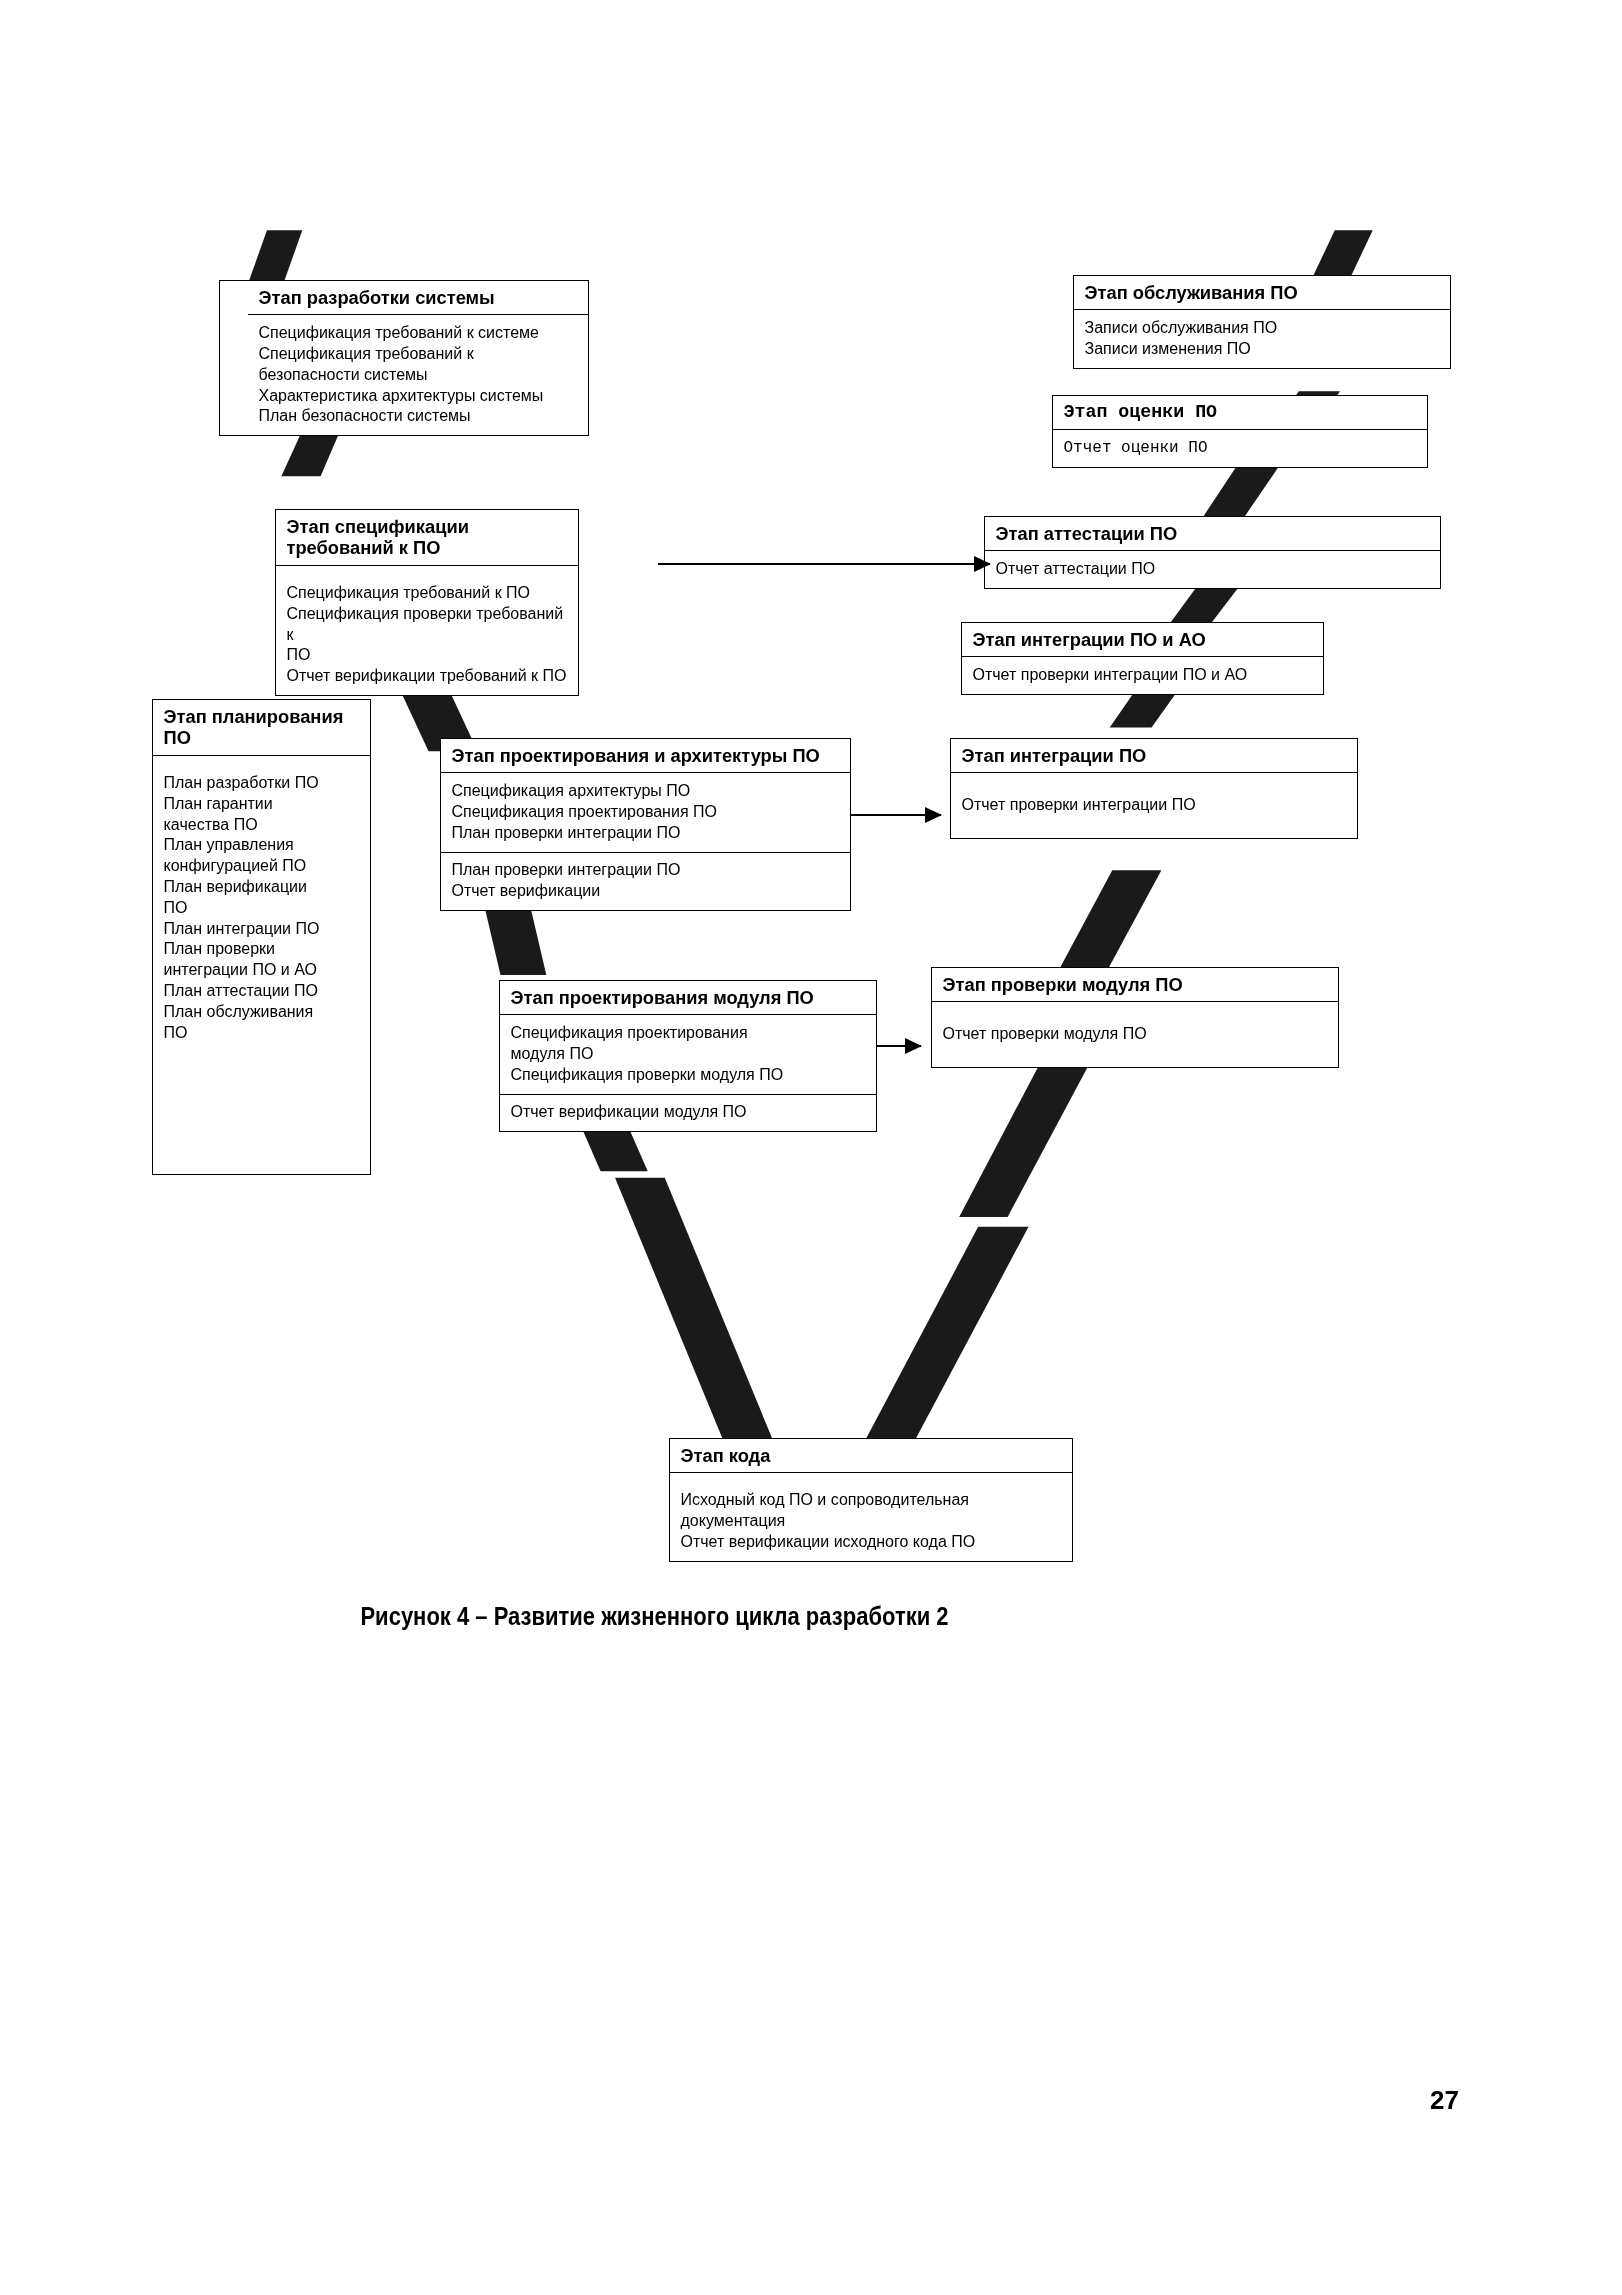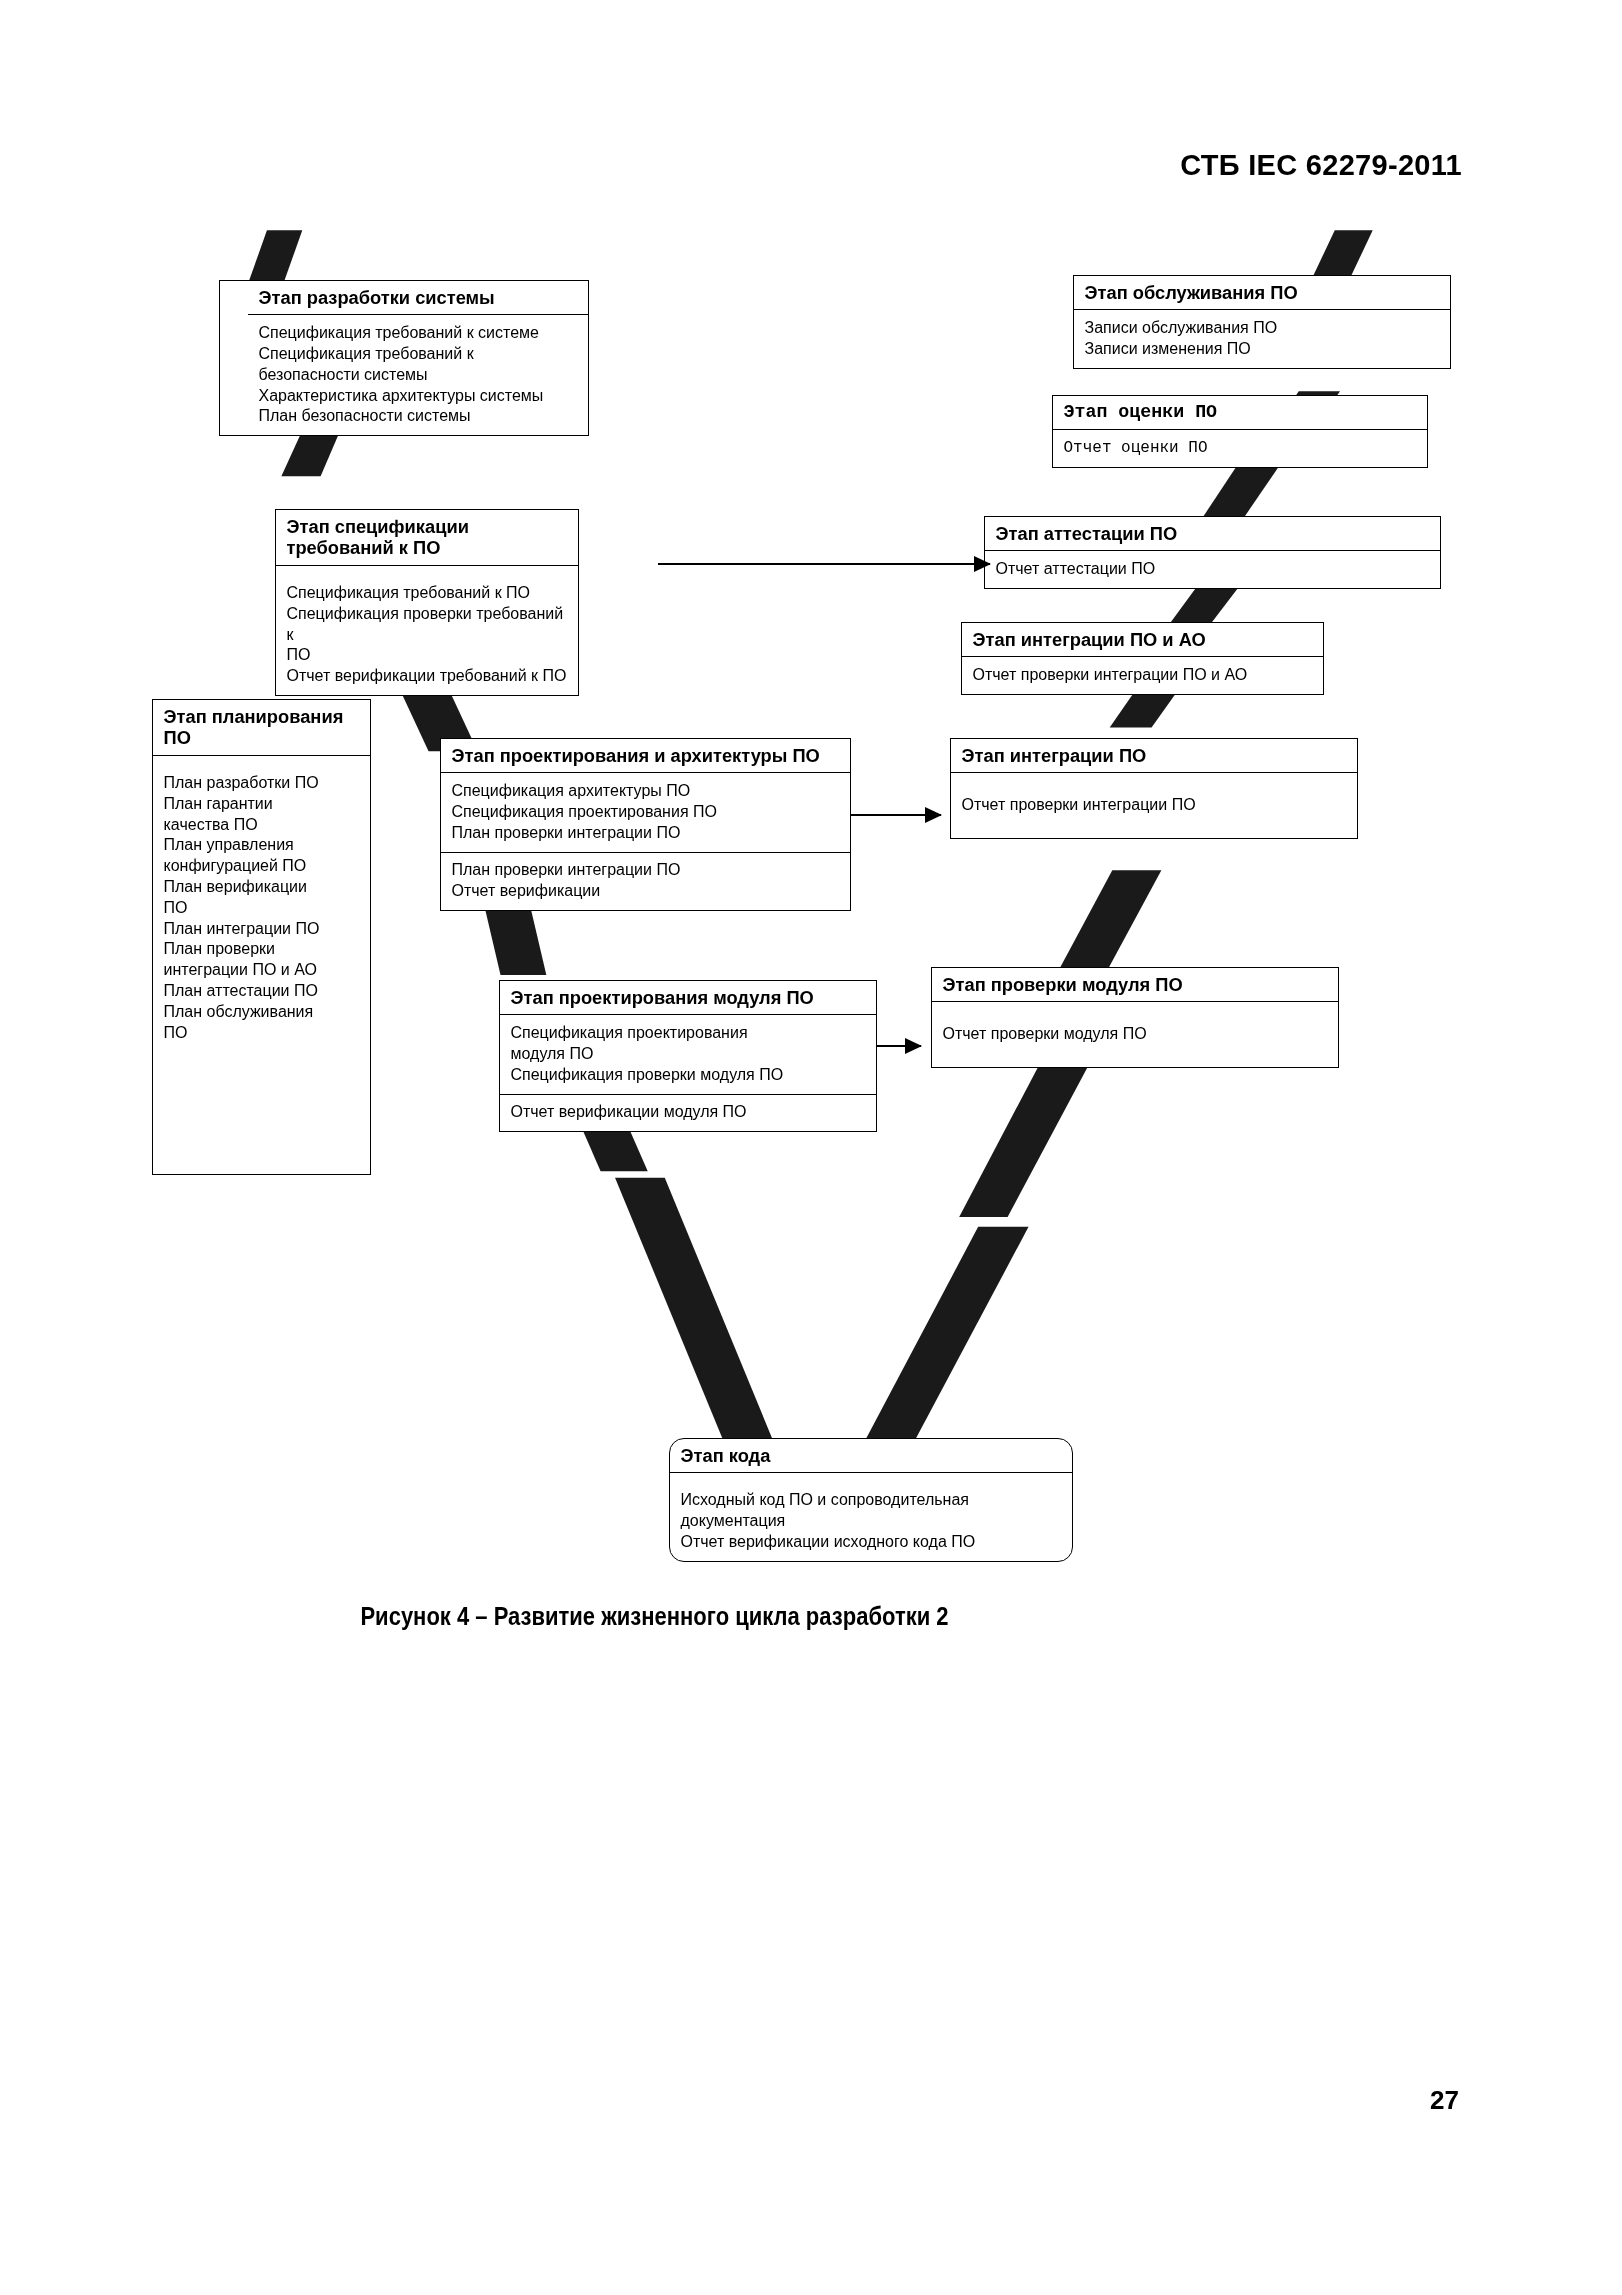--- a/index.html
+++ b/index.html
@@ -68,21 +68,20 @@
     border-top:8.5px solid transparent;
     border-bottom:8.5px solid transparent;
     border-left:17px solid #000;
   }
 </style>
 </head>
 <body>
 
 <div class="page">
 
-  <div class="doc-header">СТБ IEC 62279-2011</div>
 
   <div class="diagram">
 
     <svg class="bands" viewBox="0 0 2479 2560">
       <g fill="#1a1a1a">
 
         <polygon points="408,352 462,352 435,428 381,428"></polygon>
         <polygon points="462,658 520,658 490,728 430,728"></polygon>
         <polygon points="565,955 640,955 730,1148 655,1148"></polygon>
         <polygon points="690,1170 760,1170 835,1490 765,1490"></polygon>
@@ -145,21 +144,21 @@
     </div>
 
     <div class="stage" style="left:499px;top:980px;width:378px;">
       <div class="title">Этап проектирования модуля ПО</div>
       <div class="body">Спецификация проектирования
 модуля ПО
 Спецификация проверки модуля ПО</div>
       <div class="body sec2">Отчет верификации модуля ПО</div>
     </div>
 
-    <div class="stage" style="left:669px;top:1438px;width:404px;border-radius:15px;">
+    <div class="stage" style="left:669px;top:1438px;width:404px;">
       <div class="title">Этап кода</div>
       <div class="body pad-top">Исходный код ПО и сопроводительная
 документация
 Отчет верификации исходного кода ПО</div>
     </div>
 
     <div class="stage" style="left:1073px;top:275px;width:378px;">
       <div class="title">Этап обслуживания ПО</div>
       <div class="body">Записи обслуживания ПО
 Записи изменения ПО</div>

